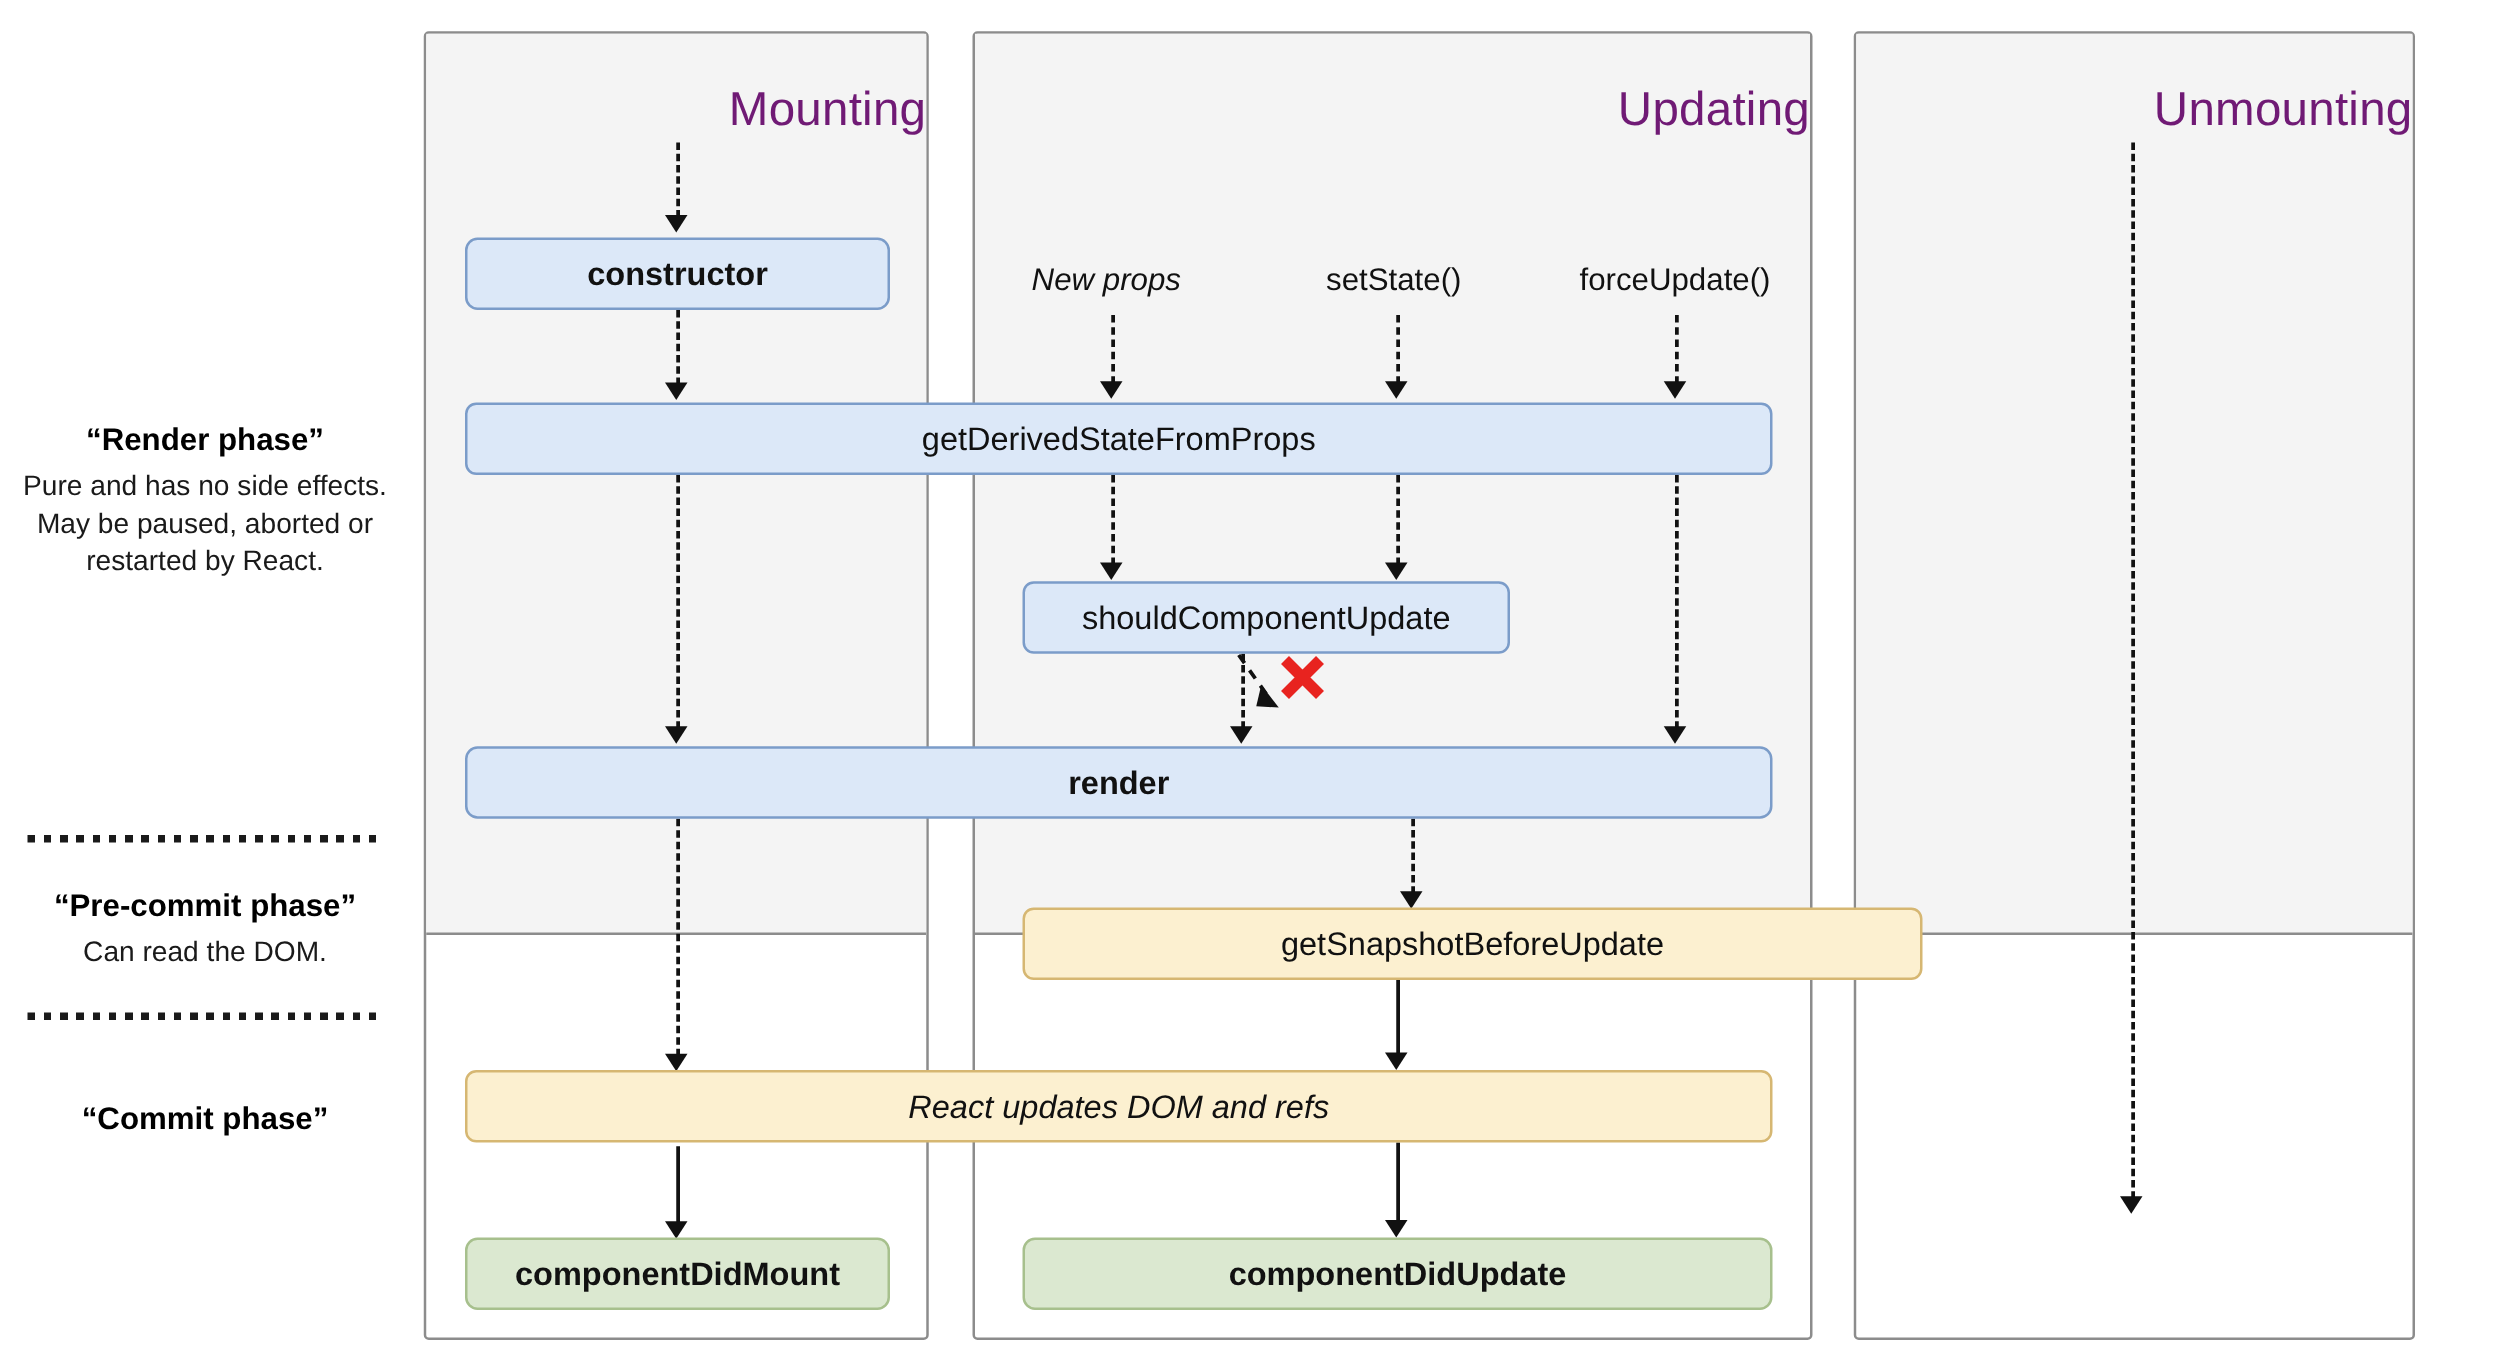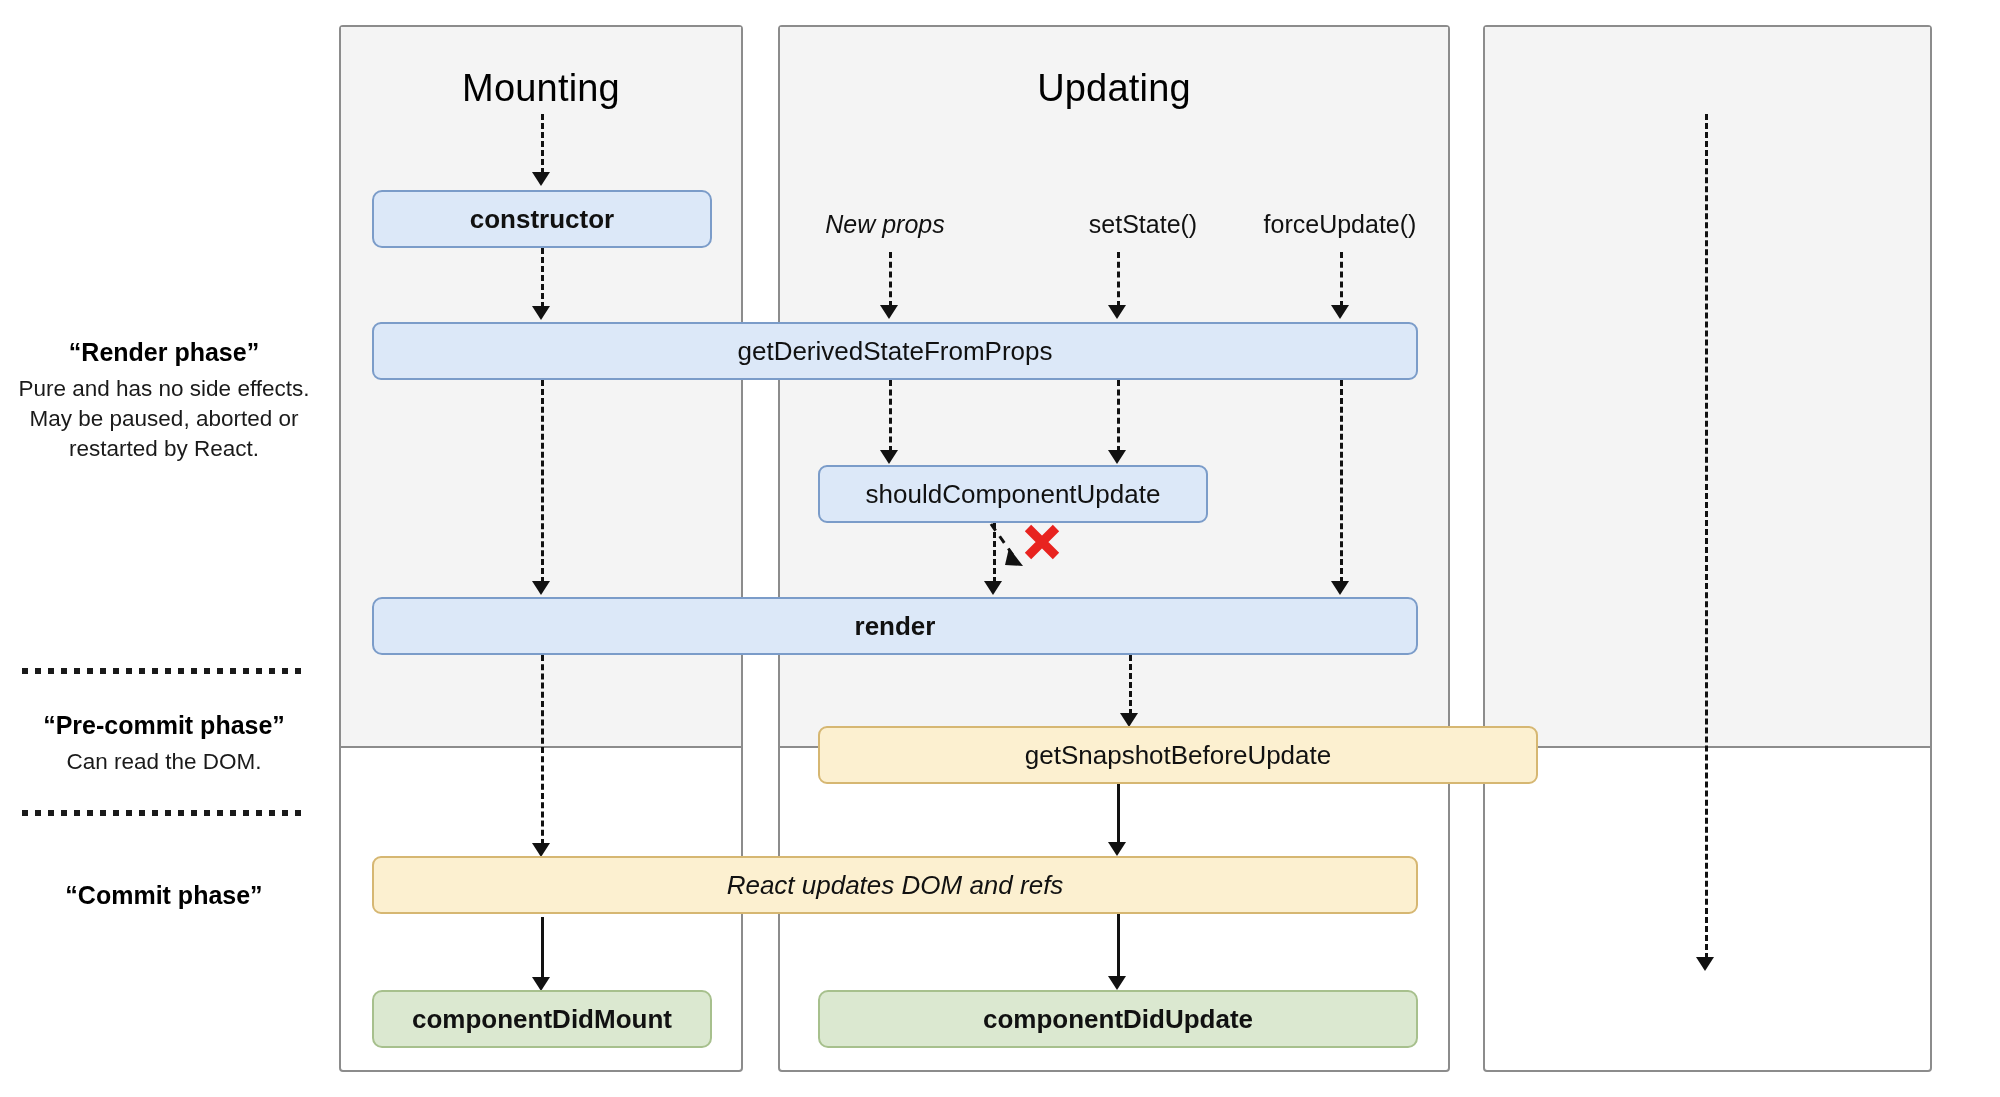--- a/index.html
+++ b/index.html
@@ -33,24 +33,24 @@
     right: 0;
     top: 0;
     background: #f4f4f4;
     border-bottom: 2px solid #8c8c8c;
     box-sizing: border-box;
   }
   .panel-title {
     position: absolute;
     left: 0;
     right: 0;
-    text-align: center;
+    text-align: right;
     font-size: 38px;
     font-weight: 400;
-    color: #000000;
+    color: #701a75;
     letter-spacing: 0.2px;
     white-space: nowrap;
   }
 
   
   .legend-block {
     position: absolute;
     width: 300px;
     left: 14px;
     text-align: center;
@@ -153,20 +153,21 @@
     <div class="panel-title" style="top:40px;">Mounting</div>
   </div>
 
   <div class="panel" style="left:778px; top:25px; width:672px; height:1047px;">
     <div class="panel-top-shade" style="height:721px;"></div>
     <div class="panel-title" style="top:40px;">Updating</div>
   </div>
 
   <div class="panel" style="left:1483px; top:25px; width:449px; height:1047px;">
     <div class="panel-top-shade" style="height:721px;"></div>
+    <div class="panel-title" style="top:40px;">Unmounting</div>
   </div>
 
   <div class="legend-block" style="top:337px;">
     <div class="legend-head">“Render phase”</div>
     <div class="legend-body">Pure and has no side effects. May be paused, aborted or restarted by React.</div>
   </div>
 
   <div class="dot-rule" style="top:668px;"></div>
 
   <div class="legend-block" style="top:710px;">
@@ -193,21 +194,21 @@
 
   <div class="vline dashed" style="left:541px; top:655px; height:190px;"></div>
   <div class="arrowhead" style="left:532px; top:843px;"></div>
 
   <div class="vline solid" style="left:541px; top:917px; height:62px;"></div>
   <div class="arrowhead" style="left:532px; top:977px;"></div>
 
   <div class="lbox green bold" style="left:372px; top:990px; width:340px; height:58px;">componentDidMount</div>
 
   <div class="trigger italic" style="left:790px; top:210px; width:190px;">New props</div>
-  <div class="trigger" style="left:1048px; top:210px; width:190px;">setState()</div>
+  <div class="trigger" style="left:1020px; top:210px; width:190px;">setState()</div>
   <div class="trigger" style="left:1230px; top:210px; width:220px;">forceUpdate()</div>
 
   <div class="vline dashed" style="left:889px; top:252px; height:55px;"></div>
   <div class="arrowhead" style="left:880px; top:305px;"></div>
 
   <div class="vline dashed" style="left:1117px; top:252px; height:55px;"></div>
   <div class="arrowhead" style="left:1108px; top:305px;"></div>
 
   <div class="vline dashed" style="left:1340px; top:252px; height:55px;"></div>
   <div class="arrowhead" style="left:1331px; top:305px;"></div>

